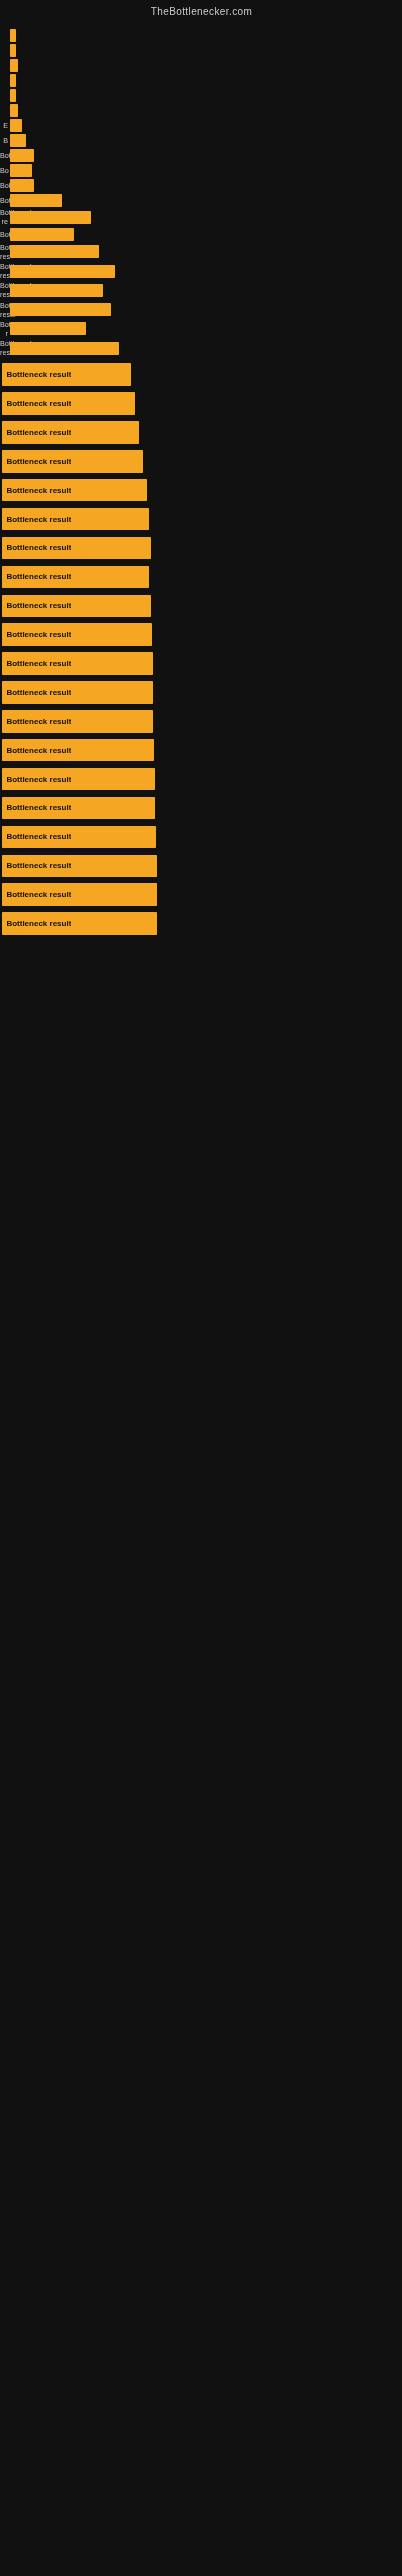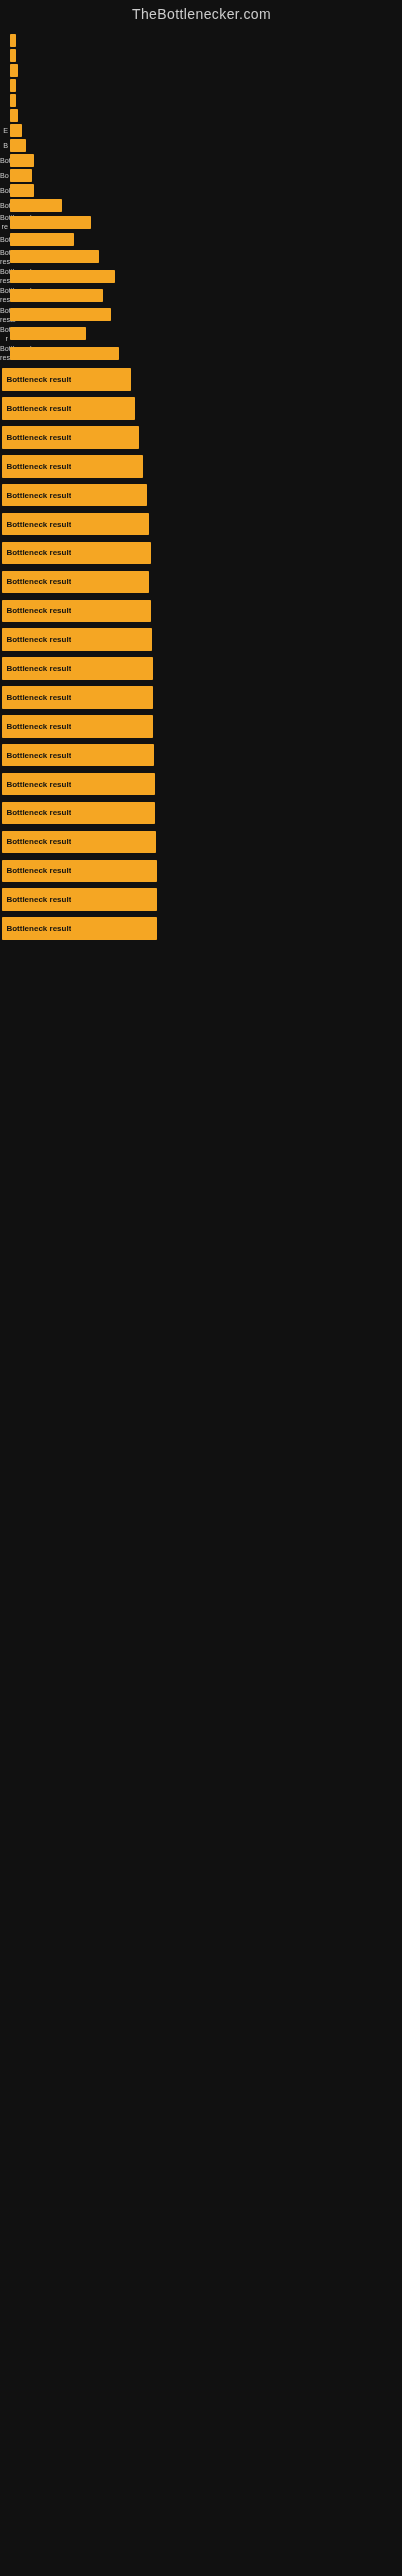--- a/index.html
+++ b/index.html
@@ -7,21 +7,21 @@
       background-color: #111;
       width: 403px;
       min-height: 2576px;
       font-family: Arial, sans-serif;
       position: relative;
       overflow-x: hidden;
     }
     .site-title {
       text-align: center;
       color: #ccc;
-      font-size: 14px;
+      font-size: 10px;
       padding: 6.4px 0 3.2px 0;
       letter-spacing: 0.4px;
     }
     .chart-area {
       width: 100%;
       height: 338px;
       position: relative;
       background: #111;
     }
     .bars-container {

